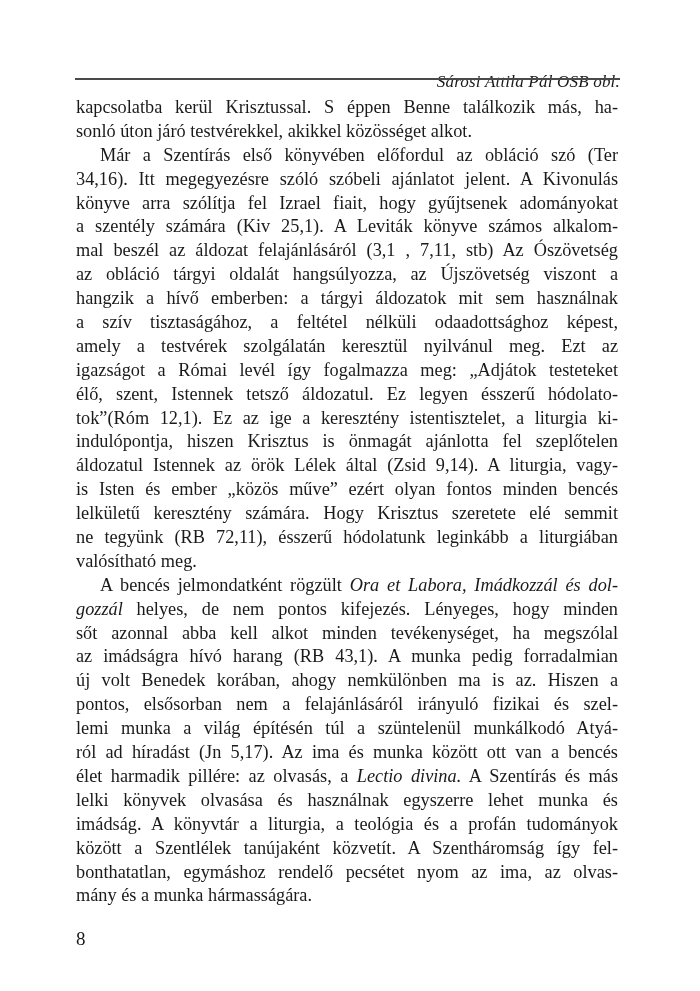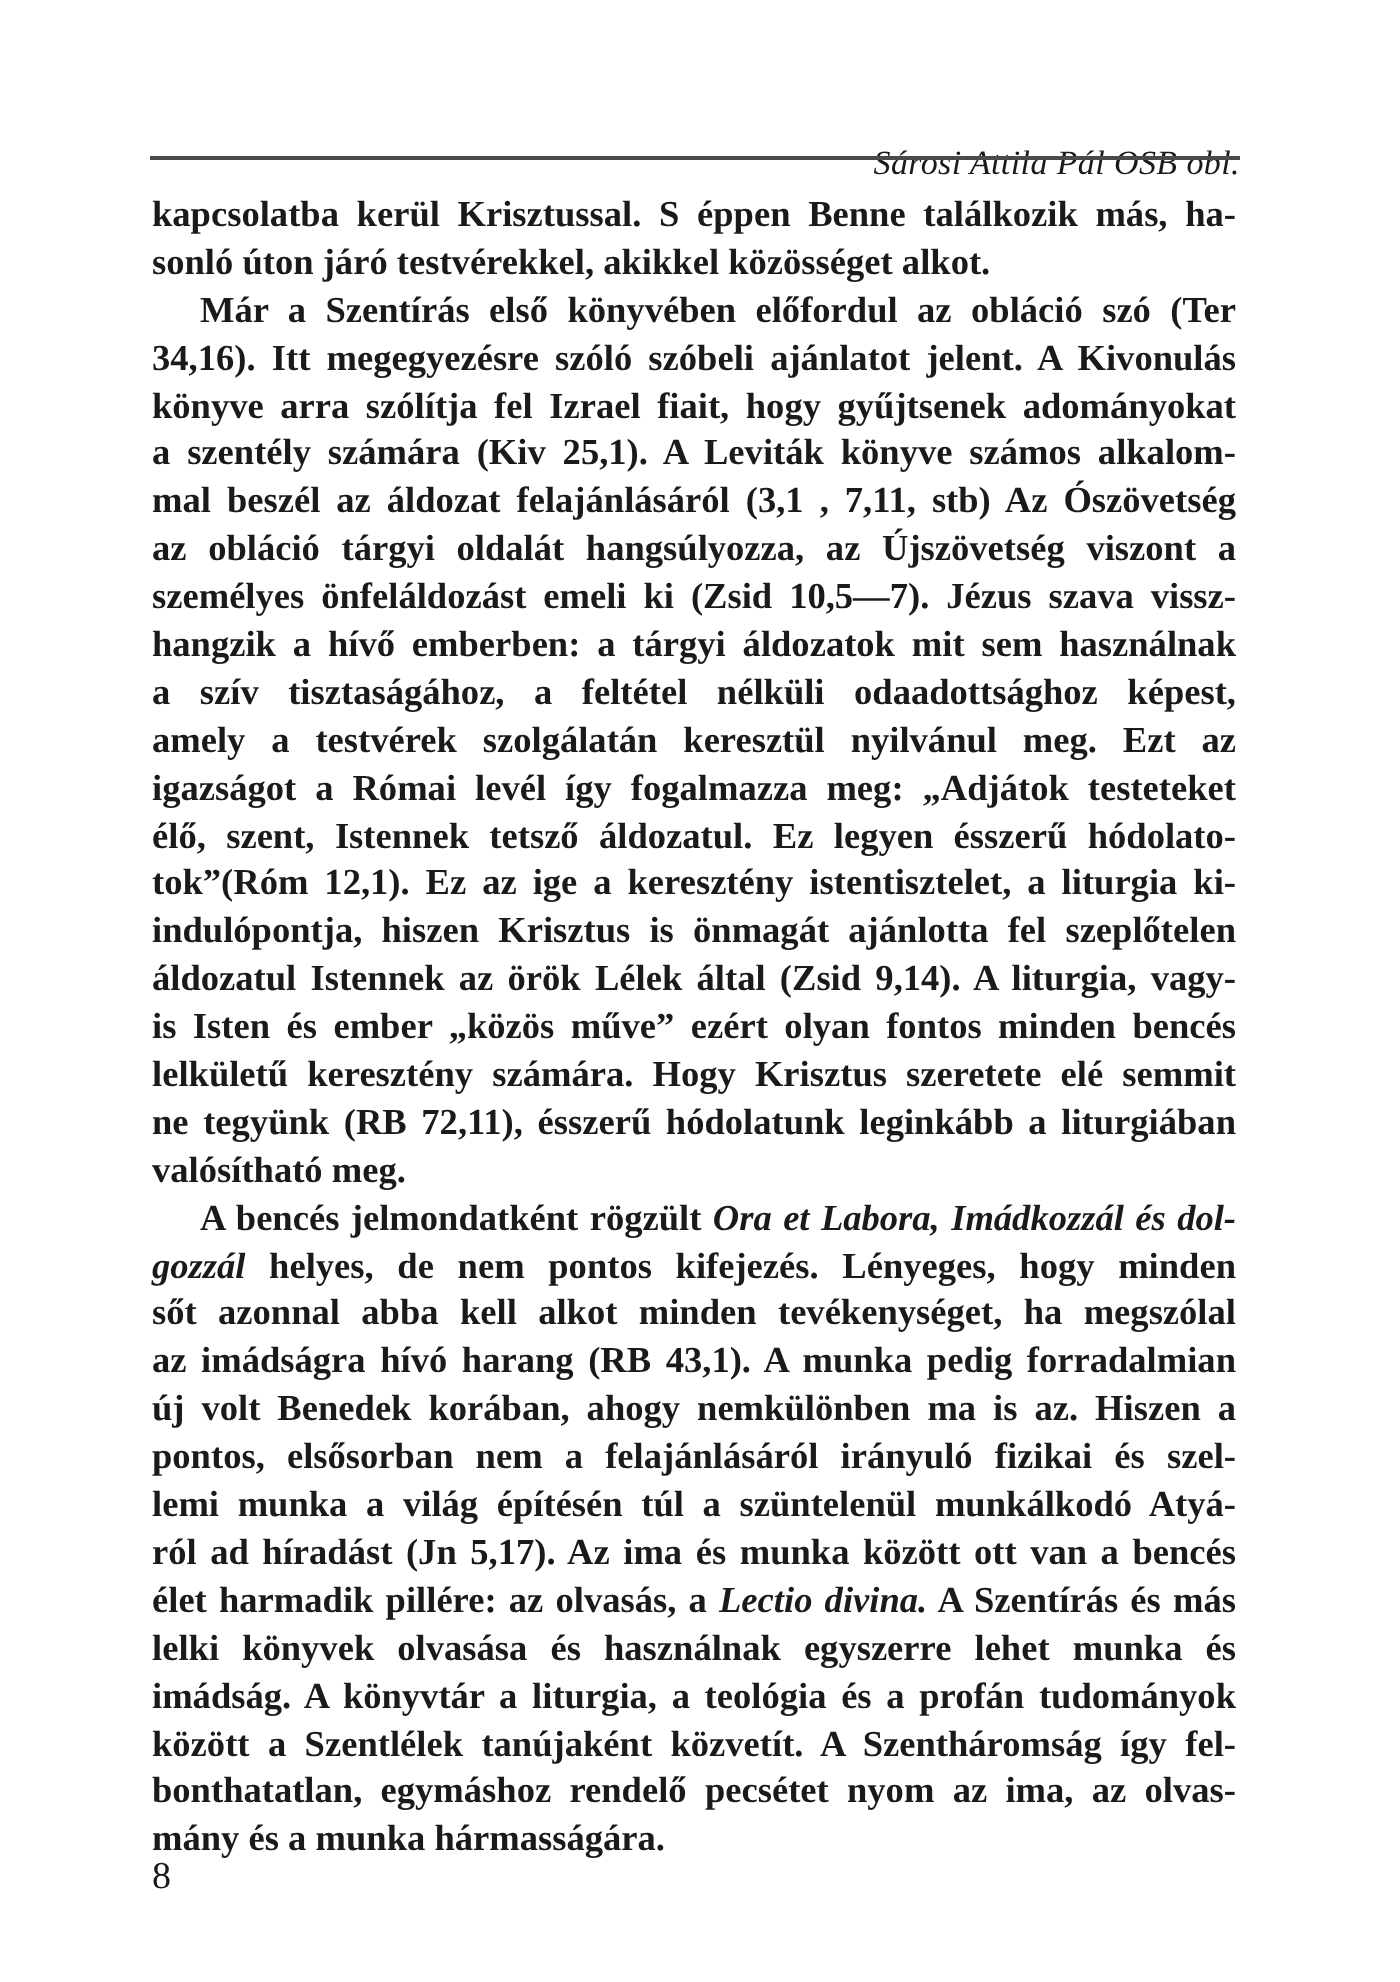--- a/index.html
+++ b/index.html
@@ -2,21 +2,21 @@
 <html><head>
 <meta charset="utf-8">
 <style>
   html, body { margin: 0; padding: 0; background: #ffffff; }
   body { width: 700px; height: 991px; position: relative; overflow: hidden;
          font-family: "Liberation Serif", "DejaVu Serif", serif; color: #1a1a1a; }
   .running-head { position: absolute; left: 76px; width: 544px; top: 44px;
                   text-align: right; font-style: italic; font-size: 17px; letter-spacing: 0.2px; margin-top: 28px; }
   .rule { position: absolute; left: 75px; width: 545px; top: 78px; height: 2px; background: #4a4a4a; }
   .body-text { position: absolute; left: 76px; width: 542px; top: 96px; font-size: 18.3px; line-height: 23.9px; }
-  .line { display: block; text-align: justify; text-align-last: justify; white-space: nowrap; height: 23.9px; font-weight: bold; }
+  .line { display: block; text-align: justify; text-align-last: justify; white-space: nowrap; height: 23.9px; }
   .line.last { text-align-last: left; }
   .line.indent { padding-left: 24px; }
   .line span.inner { white-space: normal; }
   .page-number { position: absolute; left: 76px; top: 928px; font-size: 19px; }
   i { font-style: italic; }
 </style>
 </head>
 <body>
 
 <div class="running-head">Sárosi Attila Pál OSB obl.</div>
@@ -27,21 +27,20 @@
       <span class="line"><span class="inner">kapcsolatba kerül Krisztussal. S éppen Benne találkozik más, ha-</span></span>
       <span class="line last"><span class="inner">sonló úton járó testvérekkel, akikkel közösséget alkot.</span></span>
     </div>
     <div>
       <span class="line indent"><span class="inner">Már a Szentírás első könyvében előfordul az obláció szó (Ter</span></span>
       <span class="line"><span class="inner">34,16). Itt megegyezésre szóló szóbeli ajánlatot jelent. A Kivonulás</span></span>
       <span class="line"><span class="inner">könyve arra szólítja fel Izrael fiait, hogy gyűjtsenek adományokat</span></span>
       <span class="line"><span class="inner">a szentély számára (Kiv 25,1). A Leviták könyve számos alkalom-</span></span>
       <span class="line"><span class="inner">mal beszél az áldozat felajánlásáról (3,1 , 7,11, stb) Az Ószövetség</span></span>
       <span class="line"><span class="inner">az obláció tárgyi oldalát hangsúlyozza, az Újszövetség viszont a</span></span>
-      <span class="line"><span class="inner">személyes önfeláldozást emeli ki (Zsid 10,5—7). Jézus szava vissz-</span></span>
       <span class="line"><span class="inner">hangzik a hívő emberben: a tárgyi áldozatok mit sem használnak</span></span>
       <span class="line"><span class="inner">a szív tisztaságához, a feltétel nélküli odaadottsághoz képest,</span></span>
       <span class="line"><span class="inner">amely a testvérek szolgálatán keresztül nyilvánul meg. Ezt az</span></span>
       <span class="line"><span class="inner">igazságot a Római levél így fogalmazza meg: „Adjátok testeteket</span></span>
       <span class="line"><span class="inner">élő, szent, Istennek tetsző áldozatul. Ez legyen ésszerű hódolato-</span></span>
       <span class="line"><span class="inner">tok”(Róm 12,1). Ez az ige a keresztény istentisztelet, a liturgia ki-</span></span>
       <span class="line"><span class="inner">indulópontja, hiszen Krisztus is önmagát ajánlotta fel szeplőtelen</span></span>
       <span class="line"><span class="inner">áldozatul Istennek az örök Lélek által (Zsid 9,14). A liturgia, vagy-</span></span>
       <span class="line"><span class="inner">is Isten és ember „közös műve” ezért olyan fontos minden bencés</span></span>
       <span class="line"><span class="inner">lelkületű keresztény számára. Hogy Krisztus szeretete elé semmit</span></span>

